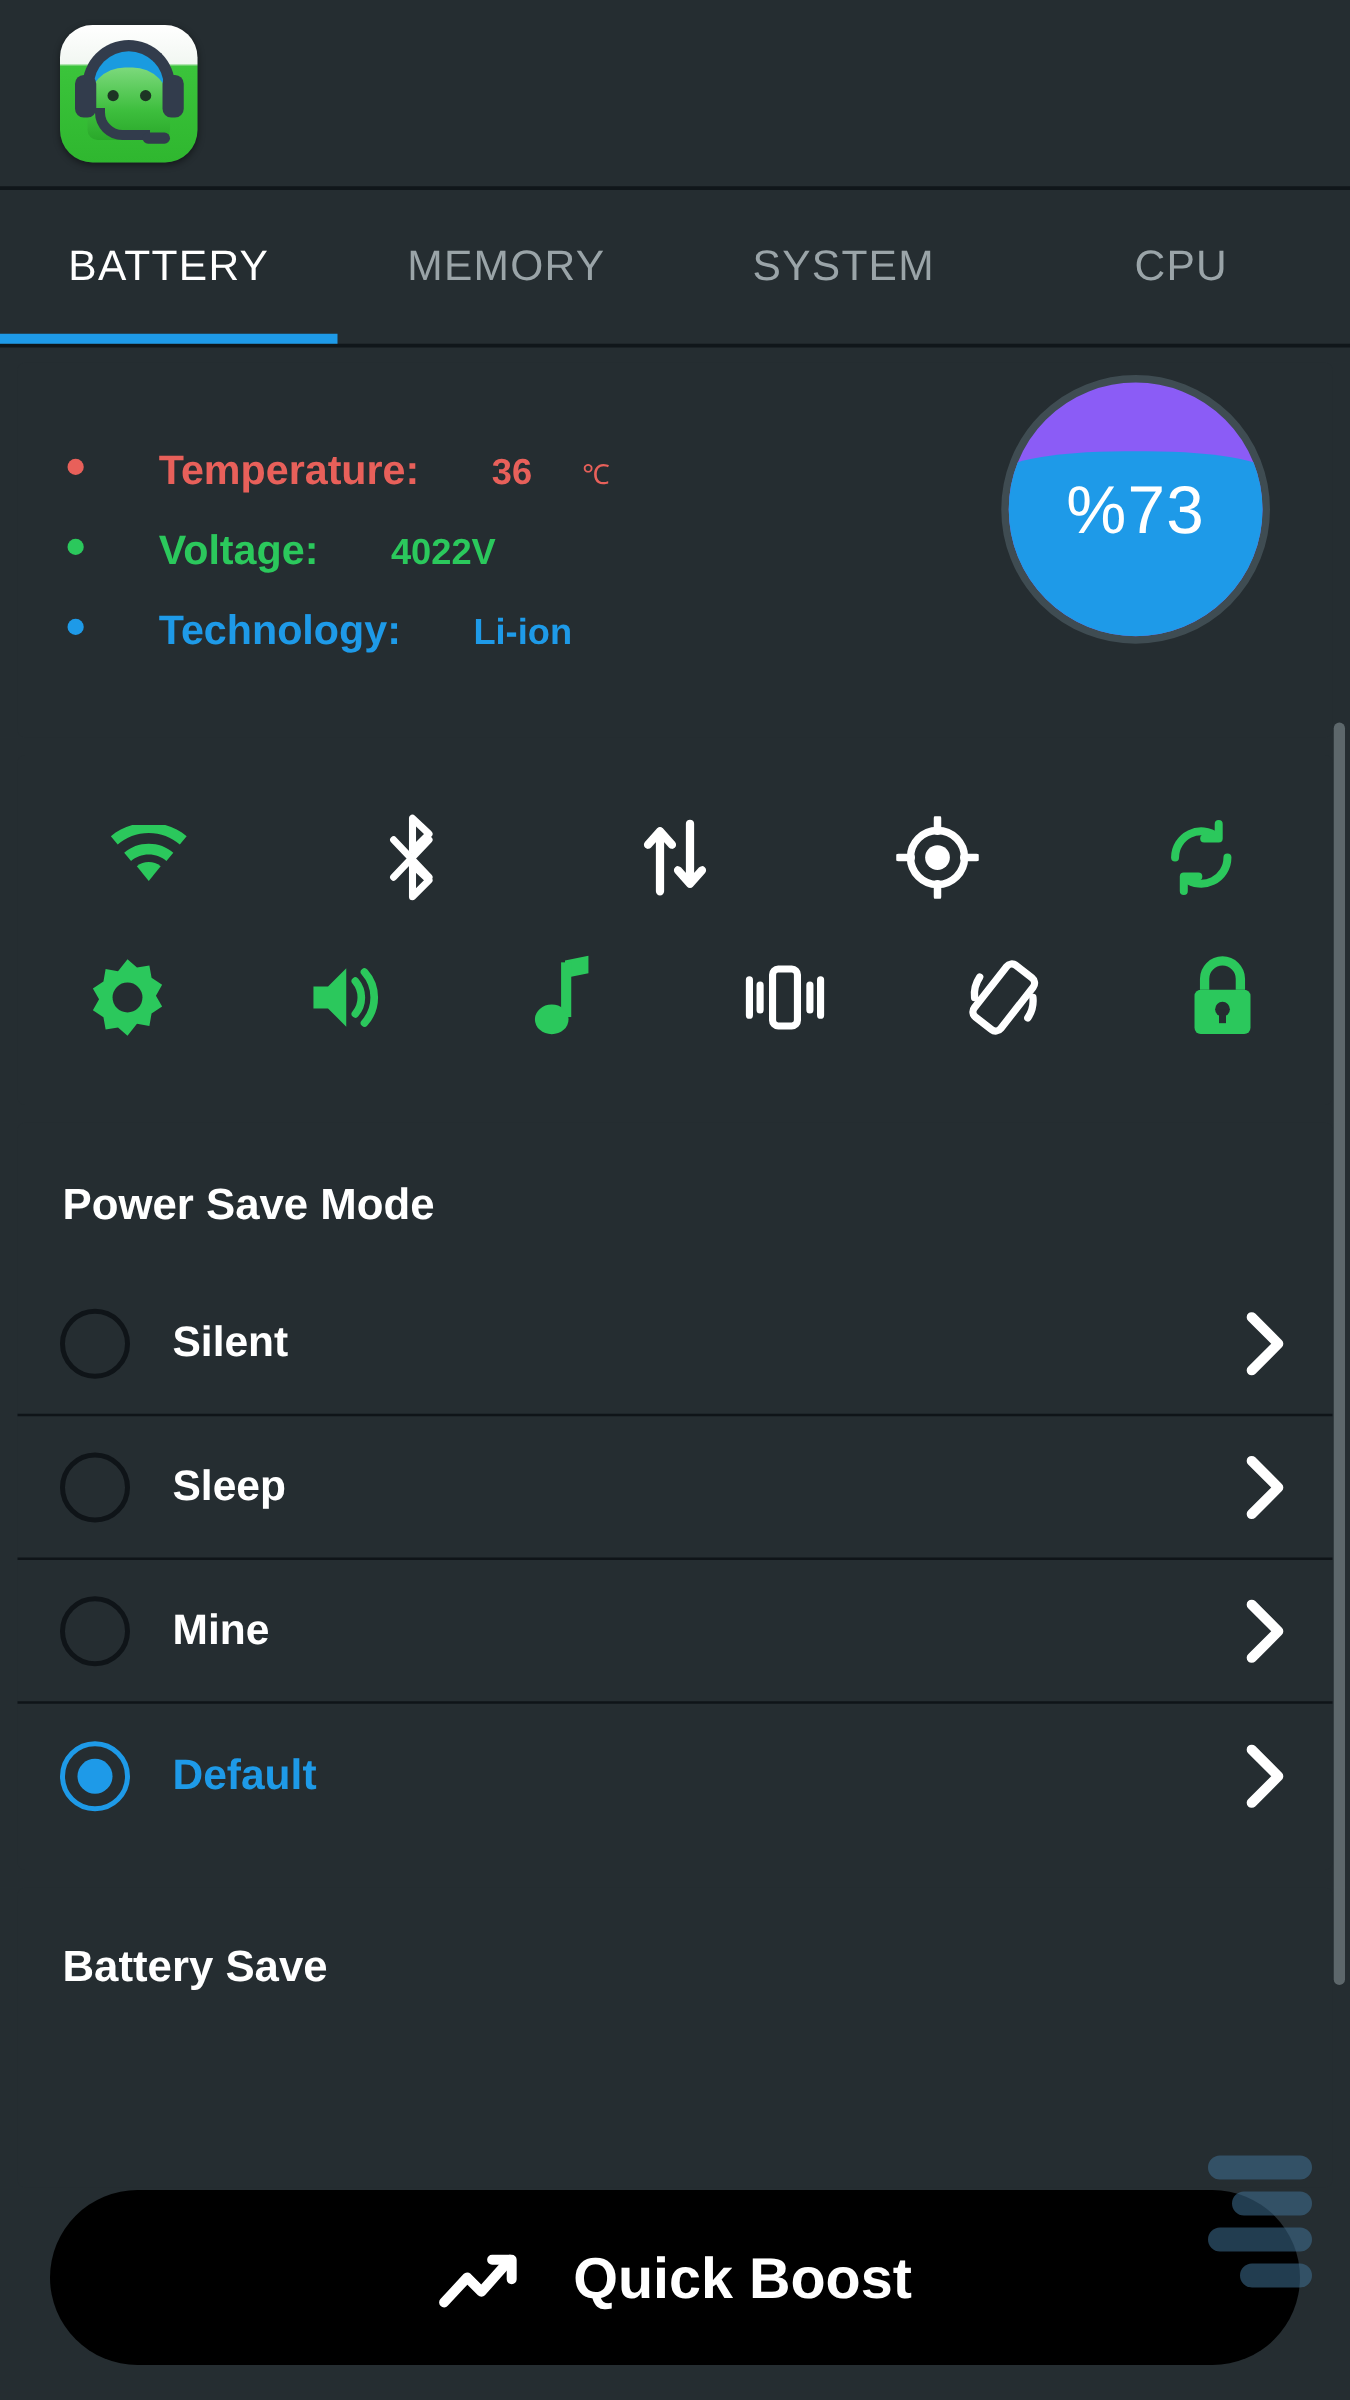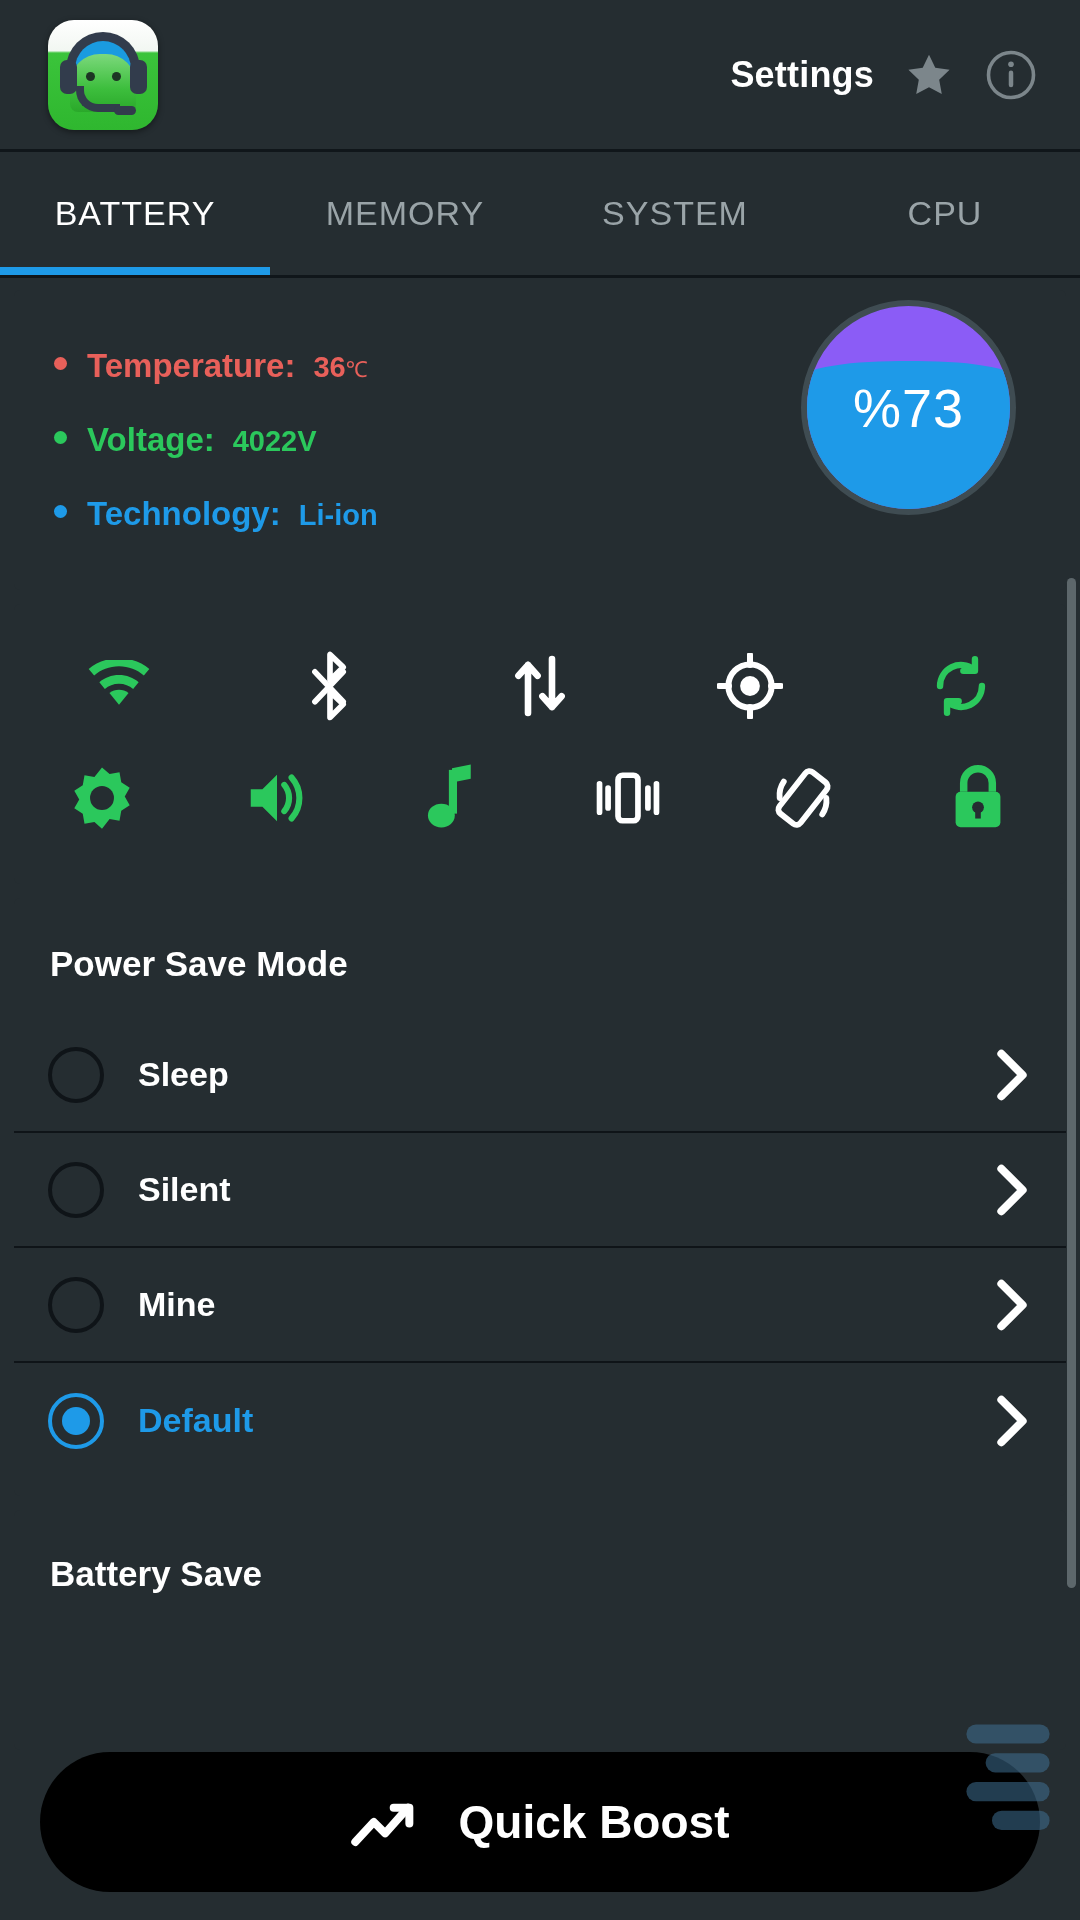--- a/index.html
+++ b/index.html
@@ -55,21 +55,21 @@
   .tab.active { color:#ffffff; }
   .tab-underline { position:absolute; left:0; bottom:0; width:270px; height:8px; background:#1e9ae8; }
 
   
   .body { position:relative; height:1640px; padding:12px 0 0 0; }
   .card { background:#252d31; margin:0 14px 14px 14px; border-radius:6px; position:relative; }
 
   
   .batt-card { height:300px; display:flex; align-items:center; position:relative; overflow:hidden; }
   .batt-list { padding-left:40px; }
-  .batt-row { display:flex; align-items:baseline; margin:36px 0; }
+  .batt-row { display:flex; align-items:baseline; margin:26px 0;gap:40px; }
   .bullet { width:13px; height:13px; border-radius:50%; margin-right:20px; flex:none; position:relative; top:-7px; }
   .batt-label { font-size:33px; font-weight:bold; }
   .batt-value { font-size:29px; font-weight:bold; margin-left:18px; }
   .deg { font-size:22px; vertical-align:super; }
 
   .batt-circle { position:absolute; right:50px; top:10px; width:215px; height:215px;
      border-radius:50%; border:6px solid #3f4c52; overflow:hidden; background:#8b5cf6; }
   .batt-fill { position:absolute; left:-6%; width:112%; height:74%; bottom:0; background:#1e9ae8;
      border-radius:46% 46% 0 0 / 14% 14% 0 0; }
   .batt-pct { position:absolute; inset:0; display:flex; align-items:center; justify-content:center;
@@ -123,33 +123,20 @@
       <div class="ai-body"></div>
       <div class="ai-eye l"></div>
       <div class="ai-eye r"></div>
       <div class="ai-band"></div>
       <div class="ai-cup l"></div>
       <div class="ai-cup r"></div>
       <div class="ai-mic"></div>
       <div class="ai-mic-tip"></div>
     </div>
 
-    <div class="header-right">
-      <div class="header-title">Settings</div>
-
-      <svg class="star-icon" viewBox="0 0 24 24">
-        <path d="M12 2.6l2.9 6.1 6.6.9-4.8 4.6 1.2 6.6L12 17.6 6.1 20.8l1.2-6.6L2.5 9.6l6.6-.9z" fill="#7c868b"></path>
-      </svg>
-
-      <svg class="info-icon" viewBox="0 0 24 24">
-        <circle cx="12" cy="12" r="10" fill="none" stroke="#7c868b" stroke-width="1.6"></circle>
-        <circle cx="12" cy="7.2" r="1.25" fill="#7c868b"></circle>
-        <rect x="11" y="10" width="2" height="7.4" rx="1" fill="#7c868b"></rect>
-      </svg>
-    </div>
   </div>
 
   <div class="tabs">
     <div class="tab active">
       <span>BATTERY</span>
     </div>
     <div class="tab">
       <span>MEMORY</span>
     </div>
     <div class="tab">
@@ -284,29 +271,29 @@
           </svg>
         </div>
       </div>
     </div>
 
     <div class="card psm-card">
       <div class="psm-title">Power Save Mode</div>
 
       <div class="psm-item">
         <div class="radio"></div>
-        <div class="psm-label">Sleep</div>
+        <div class="psm-label">Silent</div>
         <svg class="chev" viewBox="0 0 16 22">
           <path d="M3.5 2l9 9-9 9" fill="none" stroke="#ffffff" stroke-width="3.4" stroke-linecap="round" stroke-linejoin="round"></path>
         </svg>
       </div>
 
       <div class="psm-item">
         <div class="radio"></div>
-        <div class="psm-label">Silent</div>
+        <div class="psm-label">Sleep</div>
         <svg class="chev" viewBox="0 0 16 22">
           <path d="M3.5 2l9 9-9 9" fill="none" stroke="#ffffff" stroke-width="3.4" stroke-linecap="round" stroke-linejoin="round"></path>
         </svg>
       </div>
 
       <div class="psm-item">
         <div class="radio"></div>
         <div class="psm-label">Mine</div>
         <svg class="chev" viewBox="0 0 16 22">
           <path d="M3.5 2l9 9-9 9" fill="none" stroke="#ffffff" stroke-width="3.4" stroke-linecap="round" stroke-linejoin="round"></path>

